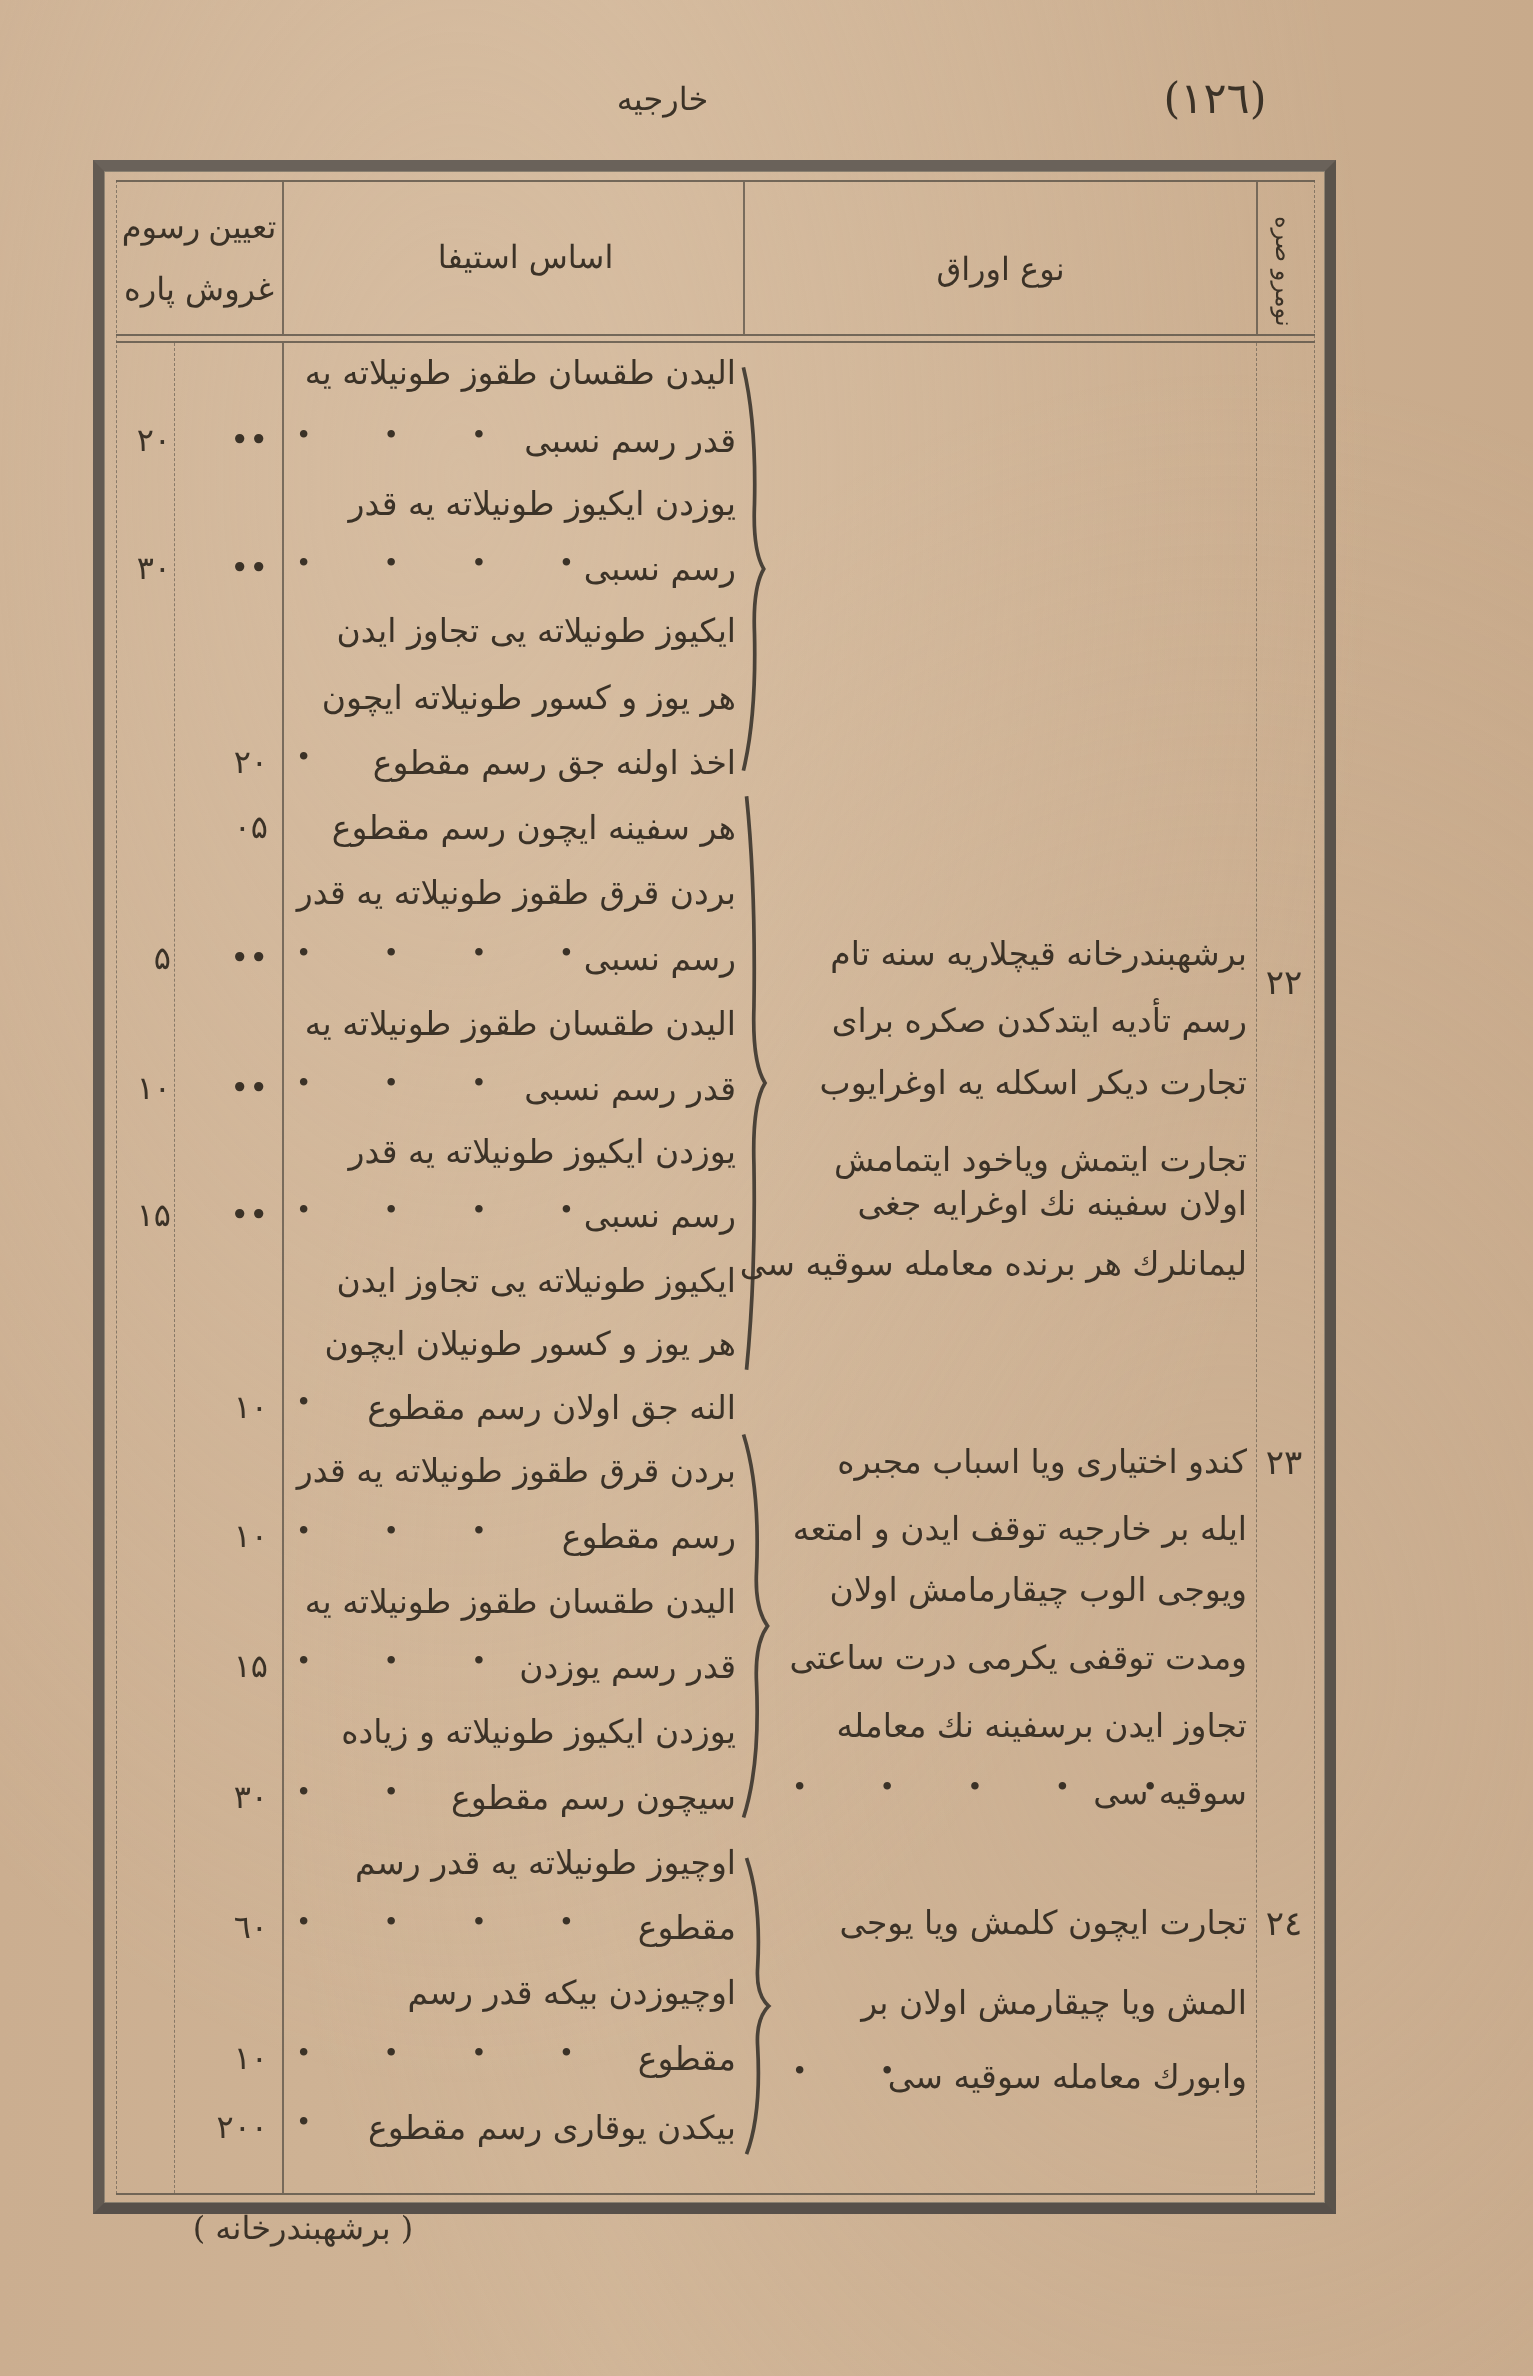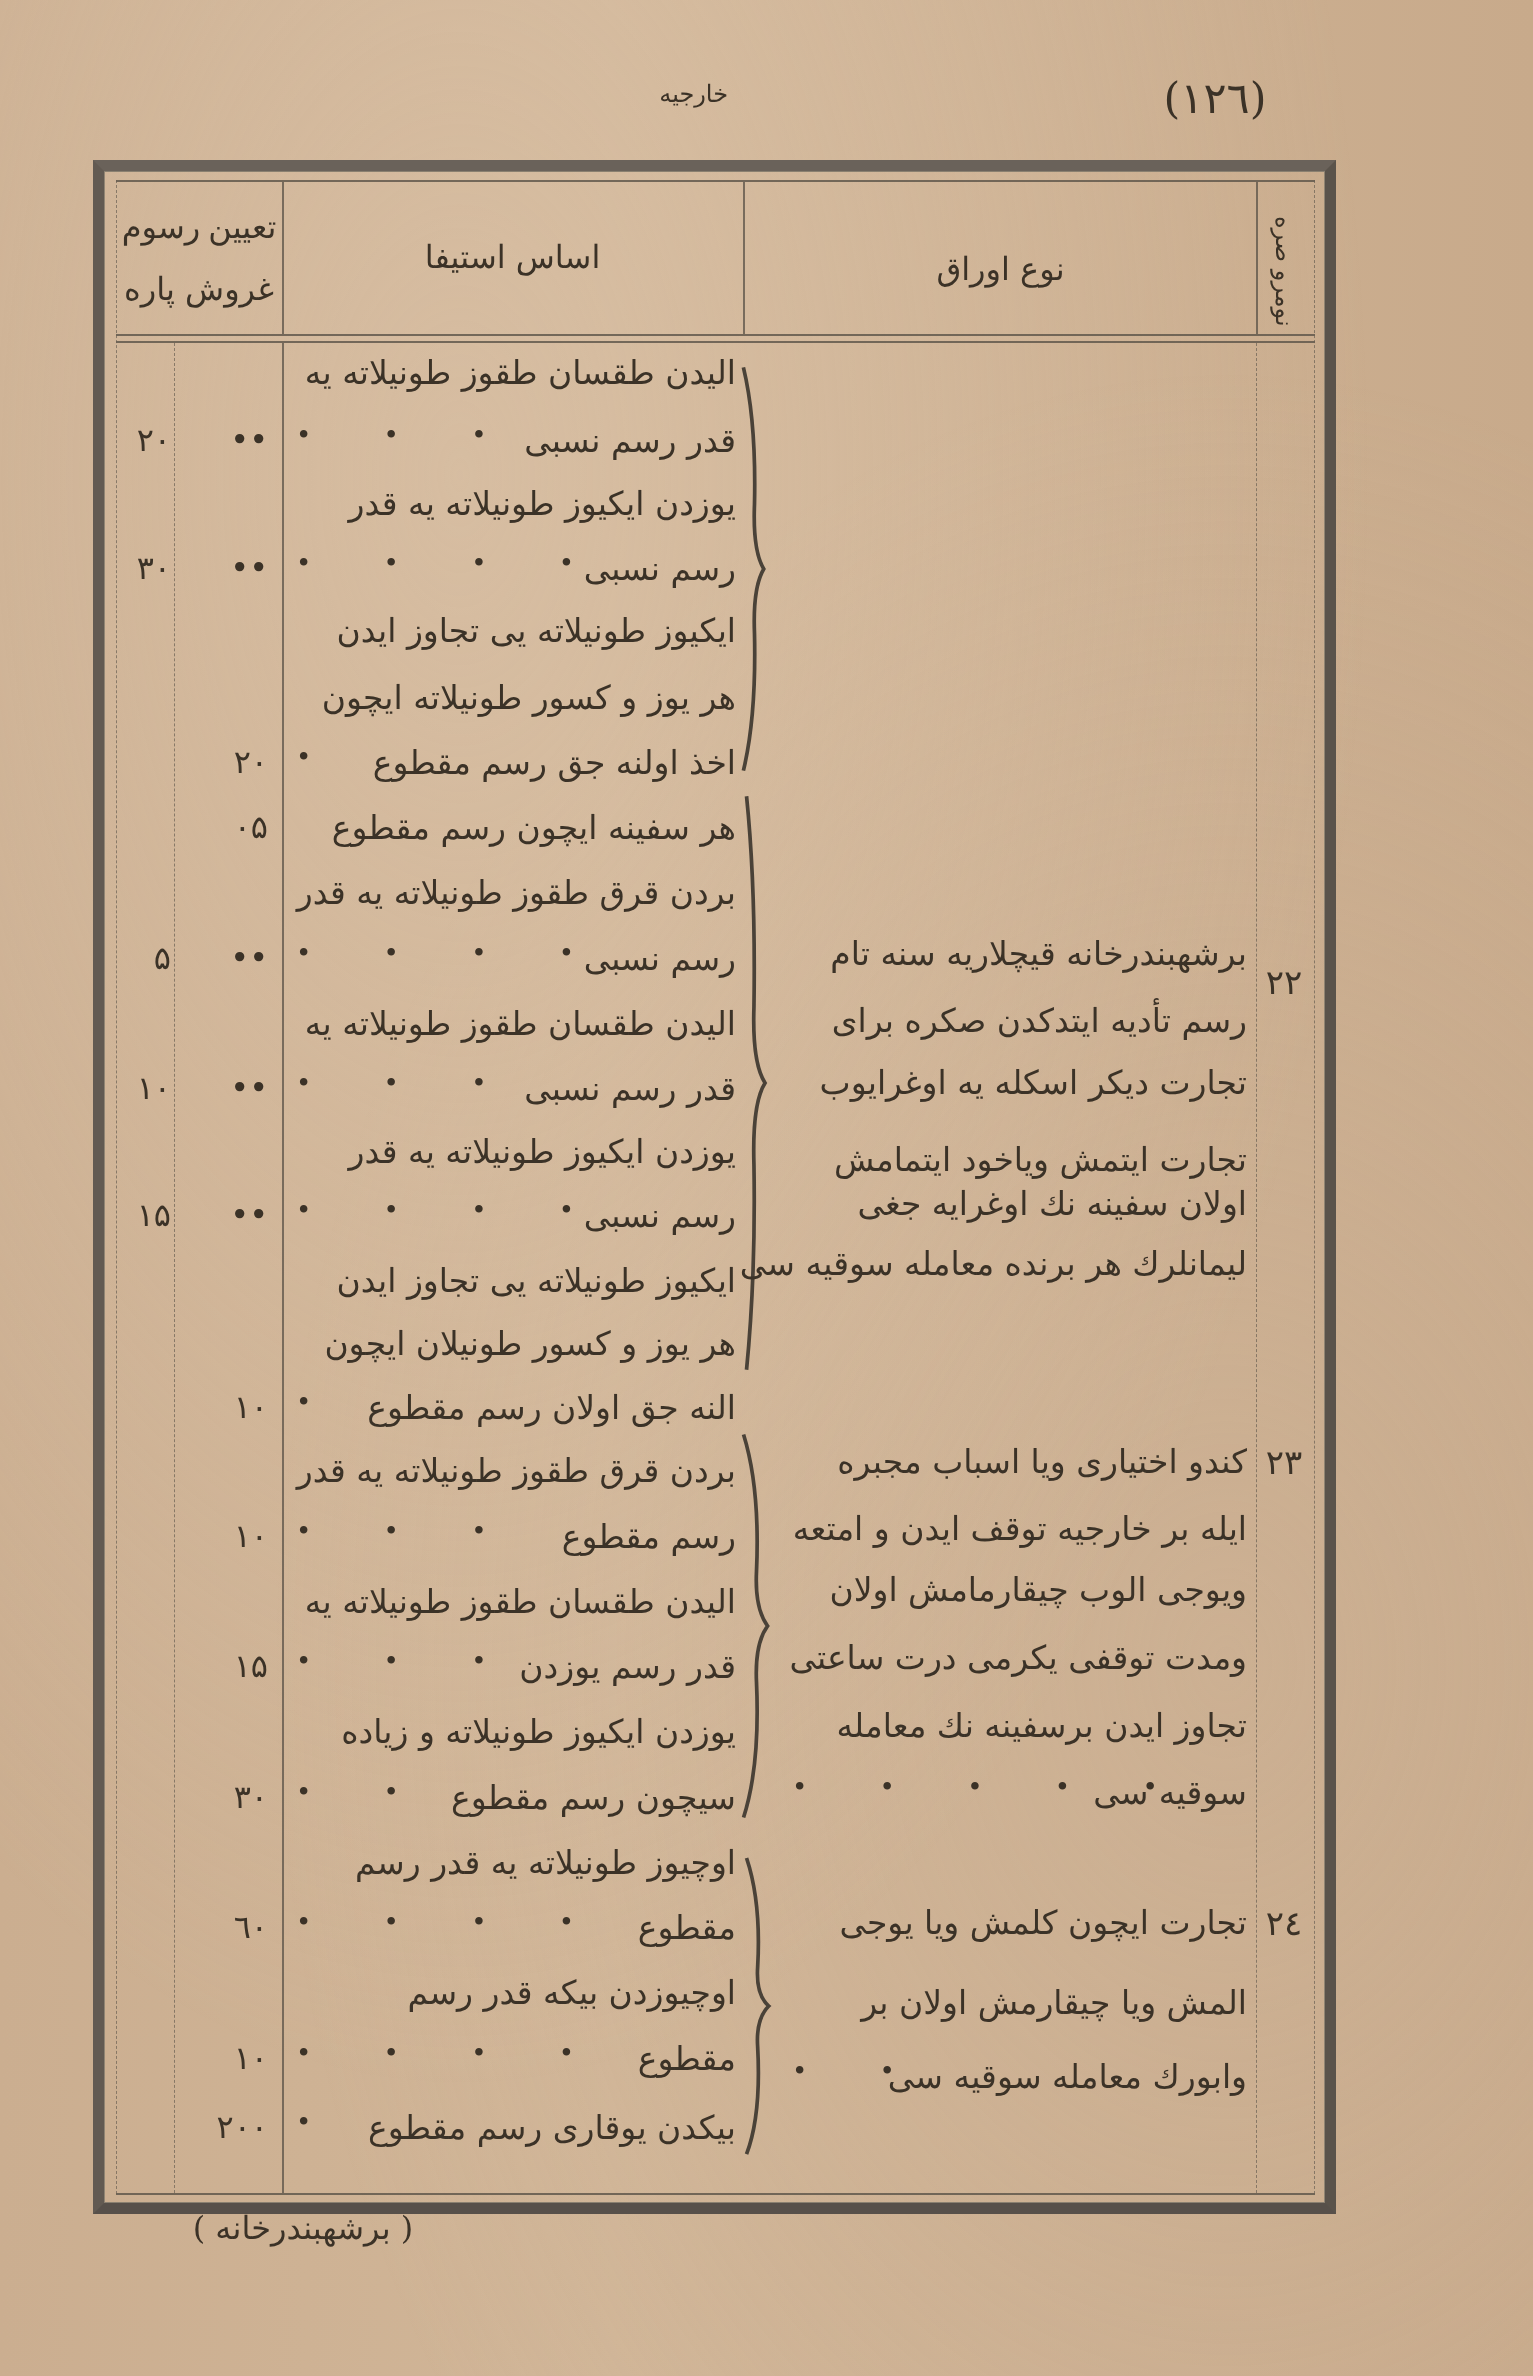--- a/index.html
+++ b/index.html
@@ -9,21 +9,21 @@
       background-image:
         radial-gradient(ellipse at 30% 20%, rgba(220,196,170,0.55), rgba(0,0,0,0) 60%),
         radial-gradient(ellipse at 80% 70%, rgba(205,178,150,0.45), rgba(0,0,0,0) 55%),
         linear-gradient(90deg, #cbae90 0%, #d1b698 40%, #c8aa8b 100%);
       font-family: "DejaVu Serif", serif;
       color: #3e3529;
     }
     .abs { position: absolute; }
     .ink { color: #3b3227; }
     .page-num { left: 1145px; top: 73px; width: 140px; font-size: 43px; text-align: center; direction: rtl; letter-spacing: 1.9px; }
-    .running-title { left: 597px; top: 80px; width: 131px; font-size: 24px; direction: rtl; }
+    .running-title { left: 597px; top: 80px; width: 131px; font-size: 32px; text-align: center; direction: rtl; }
     
     .frame-outer {
       left: 93px; top: 160px; width: 1243px; height: 2054px;
       border: 11.2px solid #5c554c; box-sizing: border-box;
       border-color: #6a625a #5a534b #57504a #625a52;
       box-shadow: inset 0 0 0 0.9px #8a8070;
     }
     .hline { height: 1.9px; background: #5a5247; opacity: 0.8; }
     .vline { width: 1.9px; background: #5a5247; opacity: 0.75; }
     .vdash { width: 0; border-left: 1.9px dashed #6a6053; opacity: 0.7; }
@@ -52,21 +52,21 @@
 <div class="abs vline" style="left:282px;top:182px;height:152px;"></div>
 <div class="abs vline" style="left:743px;top:182px;height:152px;"></div>
 <div class="abs vline" style="left:1256px;top:182px;height:152px;"></div>
 
 <div class="abs vdash" style="left:174px;top:343px;height:1850px;"></div>
 <div class="abs vline" style="left:282px;top:343px;height:1850px;"></div>
 <div class="abs vdash" style="left:1256px;top:343px;height:1850px;"></div>
 
 <div class="abs hdr ink" style="left:117px;top:208px;width:164px;font-family:Liberation Serif, serif;">تعیین رسوم</div>
 <div class="abs hdr ink" style="left:117px;top:270px;width:164px;">غروش پاره</div>
-<div class="abs hdr ink" style="left:283px;top:238px;width:459px;">اساس استیفا</div>
+<div class="abs hdr ink" style="left:296px;top:238px;width:459px;">اساس استیفا</div>
 <div class="abs hdr ink" style="left:746px;top:238px;width:509px;margin-top:12px;">نوع اوراق</div>
 <div class="abs hdr-vert ink" style="left:1270px;top:196px;height:131px;">نومرو صره</div>
 
 <div id="basis-lines">
     <div class="abs line ink" style="left: 289px; top: 356px; width: 447px;">الیدن طقسان طقوز طونیلاته یه</div>
     <div class="abs line ink" style="left: 289px; top: 424px; width: 447px;">قدر رسم نسبی</div>
     <div class="abs dots ink" style="left: 296px; top: 420px;">• • •</div>
     <div class="abs num ink" style="left: 179px; top: 424px; width: 89px;">••</div>
     <div class="abs num ink" style="left: 119px; top: 424px; width: 52px;">۲۰</div>
     <div class="abs line ink" style="left: 289px; top: 487px; width: 447px;">یوزدن ایکیوز طونیلاته یه قدر</div>

